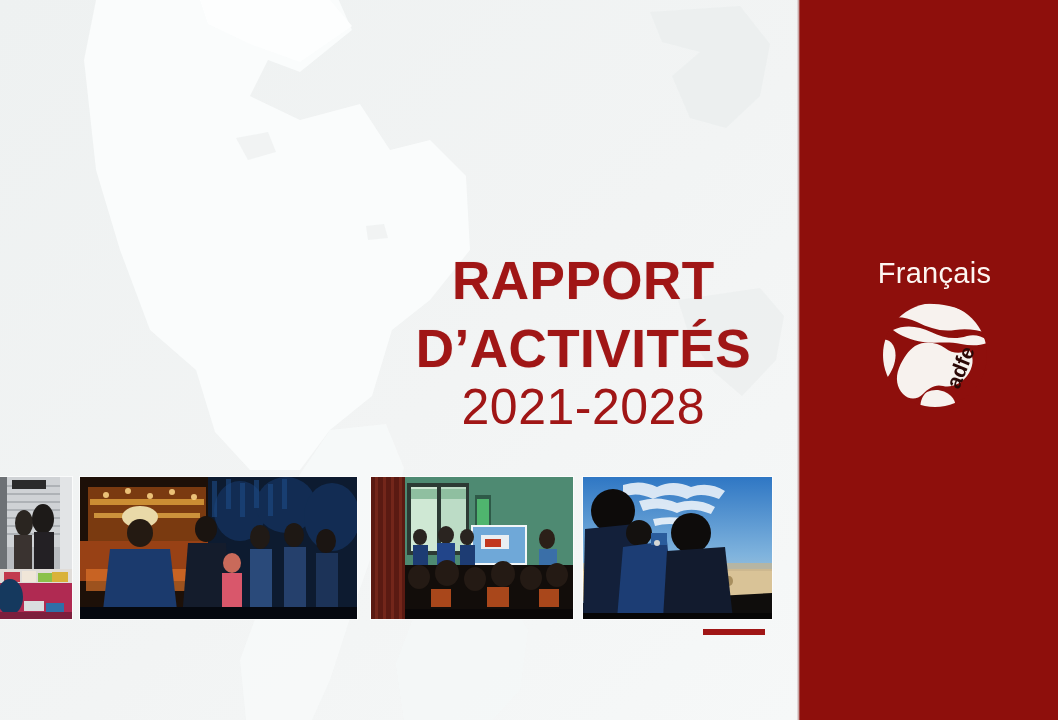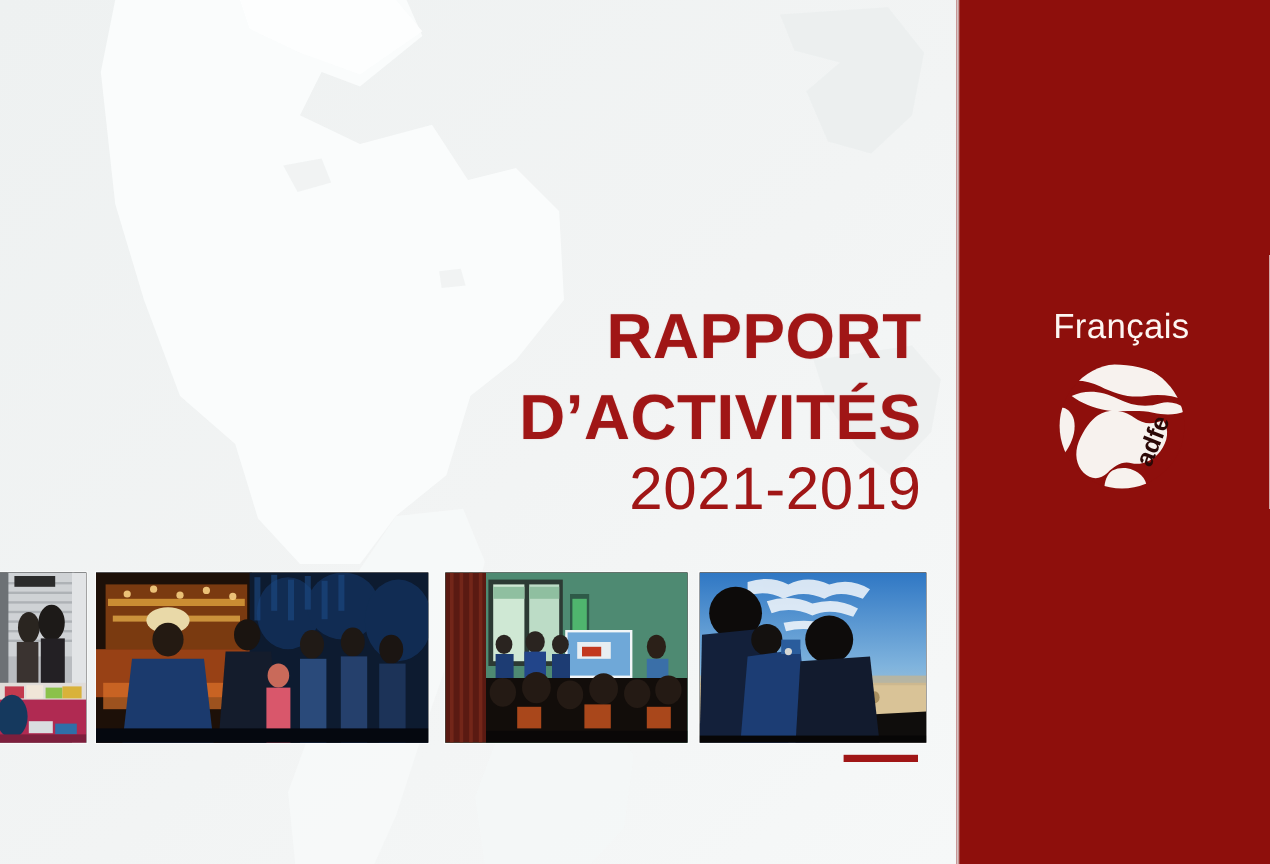--- a/index.html
+++ b/index.html
@@ -34,23 +34,23 @@
     width: 797px;
     height: 720px;
     opacity: 1;
     pointer-events: none;
   }
   .map-watermark svg { display: block; width: 100%; height: 100%; }
 
   
   .title-block {
     position: absolute;
-    right: 29px;
+    right: 46px;
     top: 255px;
-    text-align: right;
+    text-align: center;
     z-index: 5;
   }
   .title-line1,
   .title-line2 {
     color: #a01616;
     font-weight: bold;
     font-size: 53px;
     line-height: 0.98;
     letter-spacing: 0.5px;
     white-space: nowrap;
@@ -170,21 +170,21 @@
         <path fill="#f4f7f7" opacity="0.9" d="M420,600 L500,586 L528,630 L520,690 L492,720 L404,720 L396,664 Z"></path>
 
         <path fill="#edf0f0" opacity="0.7" d="M236,138 L268,132 L276,152 L248,160 Z"></path>
         <path fill="#edf0f0" opacity="0.7" d="M366,226 L384,224 L388,238 L368,240 Z"></path>
       </svg>
     </div>
 
     <div class="title-block">
       <div class="title-line1">RAPPORT</div>
       <div class="title-line2">D’ACTIVITÉS</div>
-      <div class="title-years">2021-2019</div>
+      <div class="title-years">2021-2028</div>
     </div>
 
     <div class="photo-strip">
 
       <div class="photo" style="left:0px; width:72px;">
         <div class="ph-canvas">
           <svg viewBox="0 0 72 142" preserveAspectRatio="none" aria-hidden="true">
             <rect width="72" height="142" fill="#b9bcc0"></rect>
             <rect x="6" y="0" width="56" height="70" fill="#cfd2d5"></rect>
             <g fill="#aeb2b6">

